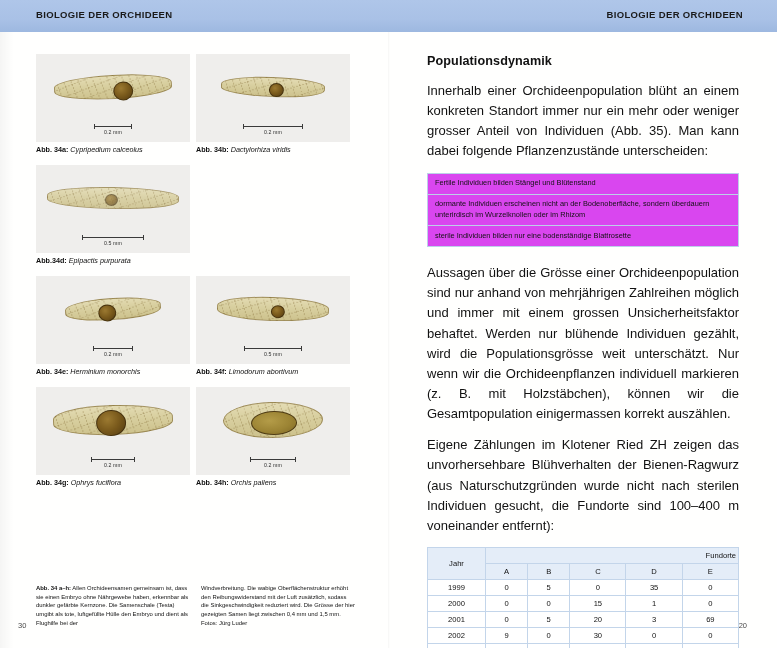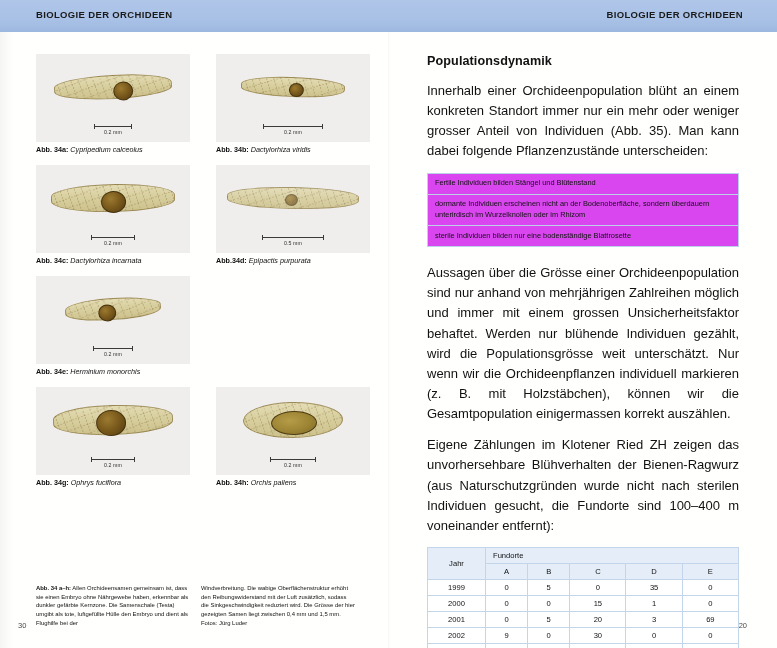--- a/index.html
+++ b/index.html
@@ -67,21 +67,21 @@
     width: 388px; height: 616px;
   }
 
   .fig-grid {
     position: absolute;
     top: 22px; left: 36px;
     width: 318px;
   }
   .fig-row {
     display: flex;
-    gap: 26px;
+    gap: 6px;
     margin-bottom: 11px;
   }
   .fig-cell { width: 154px; }
 
   .fig-img {
     position: relative;
     width: 154px;
     height: 88px;
     background: #efeeec;
     overflow: hidden;
@@ -228,21 +228,21 @@
     padding: 0 2px;
   }
   .data-table thead th {
     background: #e4edf8;
     font-weight: normal;
   }
   .data-table thead th.hdr-jahr {
     width: 58px;
   }
   .data-table thead th.hdr-fundorte {
-    text-align: left;
+    text-align: right;
     padding-left: 7px;
   }
   .data-table tbody td { background: #ffffff; }
   .data-table tbody td.yr { background: #ffffff; }
 </style>
 </head>
 <body>
 
 <div class="spread">
 
@@ -291,37 +291,20 @@
               </div>
             </div>
             <div class="fig-caption">
               <span class="lbl">Abb. 34b:</span>
               <span class="sci">Dactylorhiza viridis</span>
             </div>
           </div>
         </div>
 
         <div class="fig-row">
-          <div class="fig-cell">
-            <div class="fig-img">
-              <div class="seed">
-                <div class="seed-shape" style="width:124px;height:28px;border-radius:62% 58% 60% 56%/50% 50% 50% 50%;transform:rotate(-1deg);">
-                  <div class="embryo" style="width:25px;height:22px;left:40%;top:22%;"></div>
-                </div>
-              </div>
-              <div class="scalebar">
-                <div class="rule" style="width:44px;"></div>
-                <div class="lbl">0.2 mm</div>
-              </div>
-            </div>
-            <div class="fig-caption">
-              <span class="lbl">Abb. 34c:</span>
-              <span class="sci">Dactylorhiza incarnata</span>
-            </div>
-          </div>
 
           <div class="fig-cell">
             <div class="fig-img">
               <div class="seed">
                 <div class="seed-shape" style="width:132px;height:22px;border-radius:60% 60% 58% 58%/50% 50% 50% 50%;transform:rotate(1deg);opacity:0.88;">
                   <div class="embryo" style="width:13px;height:12px;left:44%;top:28%;opacity:0.75;"></div>
                 </div>
               </div>
               <div class="scalebar">
                 <div class="rule" style="width:62px;"></div>
@@ -347,20 +330,37 @@
                 <div class="rule" style="width:40px;"></div>
                 <div class="lbl">0.2 mm</div>
               </div>
             </div>
             <div class="fig-caption">
               <span class="lbl">Abb. 34e:</span>
               <span class="sci">Herminium monorchis</span>
             </div>
           </div>
 
+          <div class="fig-cell">
+            <div class="fig-img">
+              <div class="seed">
+                <div class="seed-shape" style="width:112px;height:24px;border-radius:58% 60% 62% 56%/50% 50% 50% 50%;transform:rotate(2deg);">
+                  <div class="embryo" style="width:14px;height:13px;left:48%;top:30%;"></div>
+                </div>
+              </div>
+              <div class="scalebar">
+                <div class="rule" style="width:58px;"></div>
+                <div class="lbl">0.5 mm</div>
+              </div>
+            </div>
+            <div class="fig-caption">
+              <span class="lbl">Abb. 34f:</span>
+              <span class="sci">Limodorum abortivum</span>
+            </div>
+          </div>
         </div>
 
         <div class="fig-row">
           <div class="fig-cell">
             <div class="fig-img">
               <div class="seed">
                 <div class="seed-shape" style="width:120px;height:30px;border-radius:55% 62% 58% 60%/50% 50% 50% 50%;transform:rotate(-2deg);">
                   <div class="embryo" style="width:30px;height:26px;left:36%;top:16%;"></div>
                 </div>
               </div>

